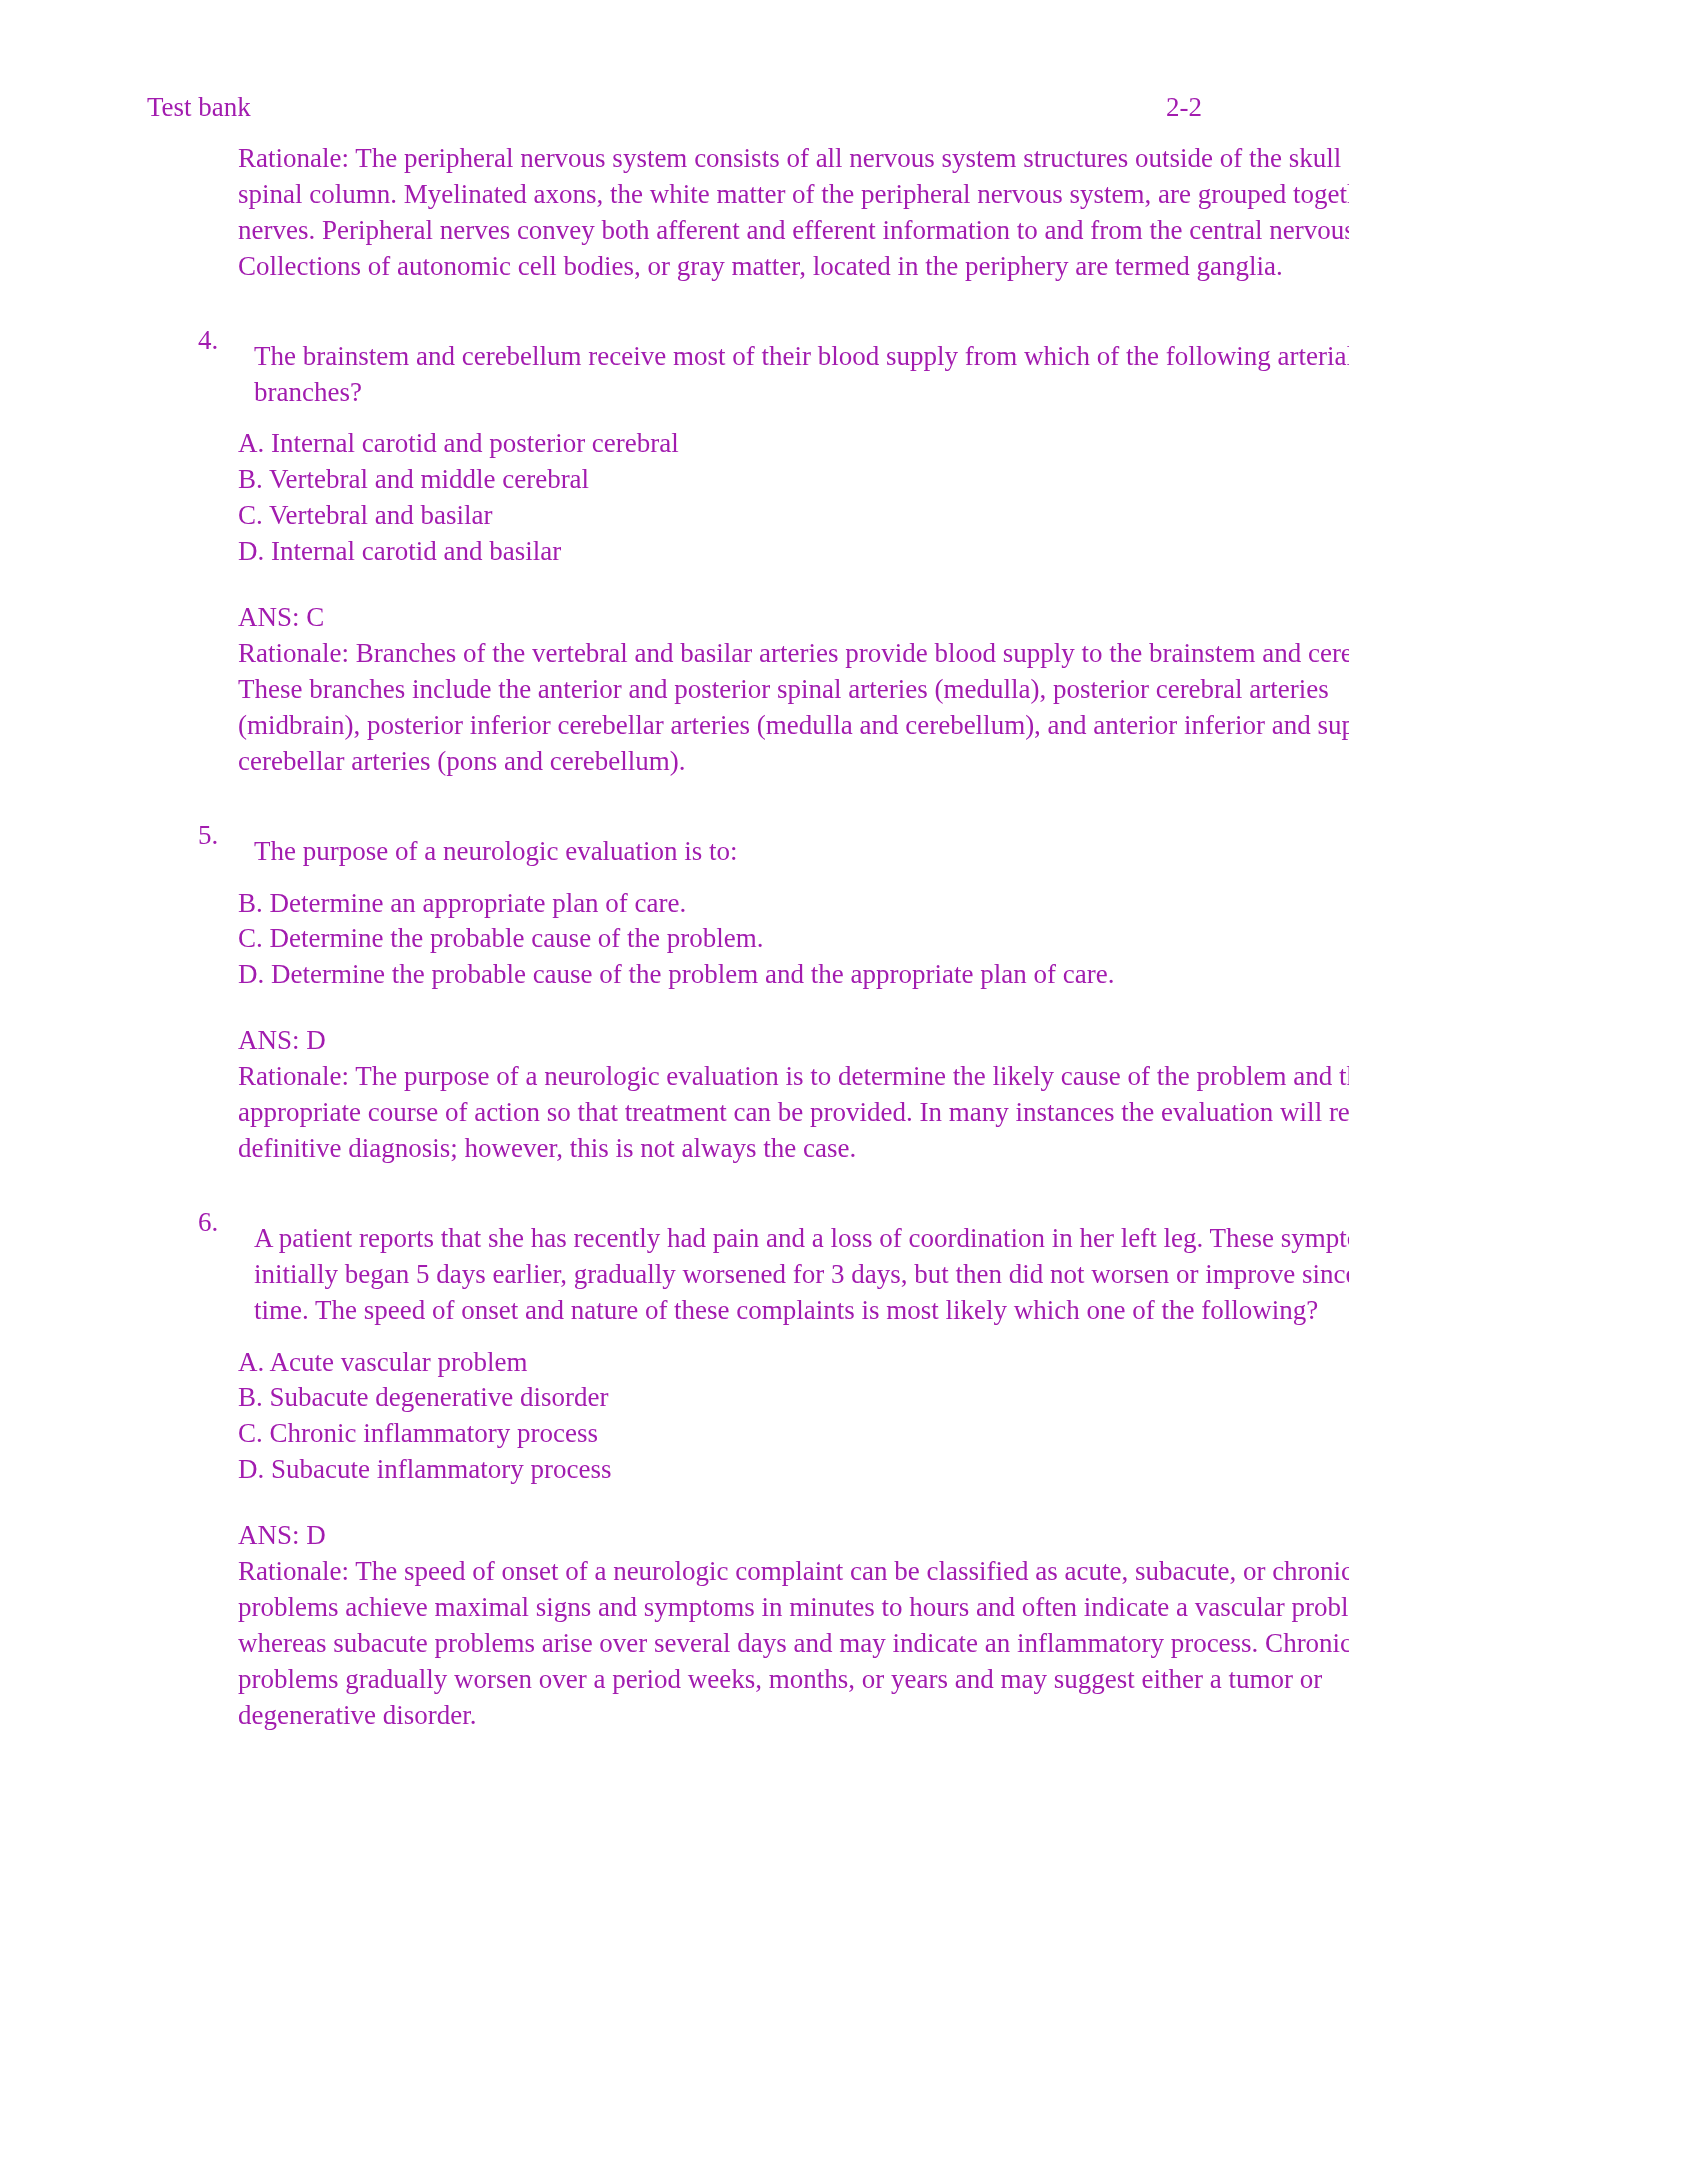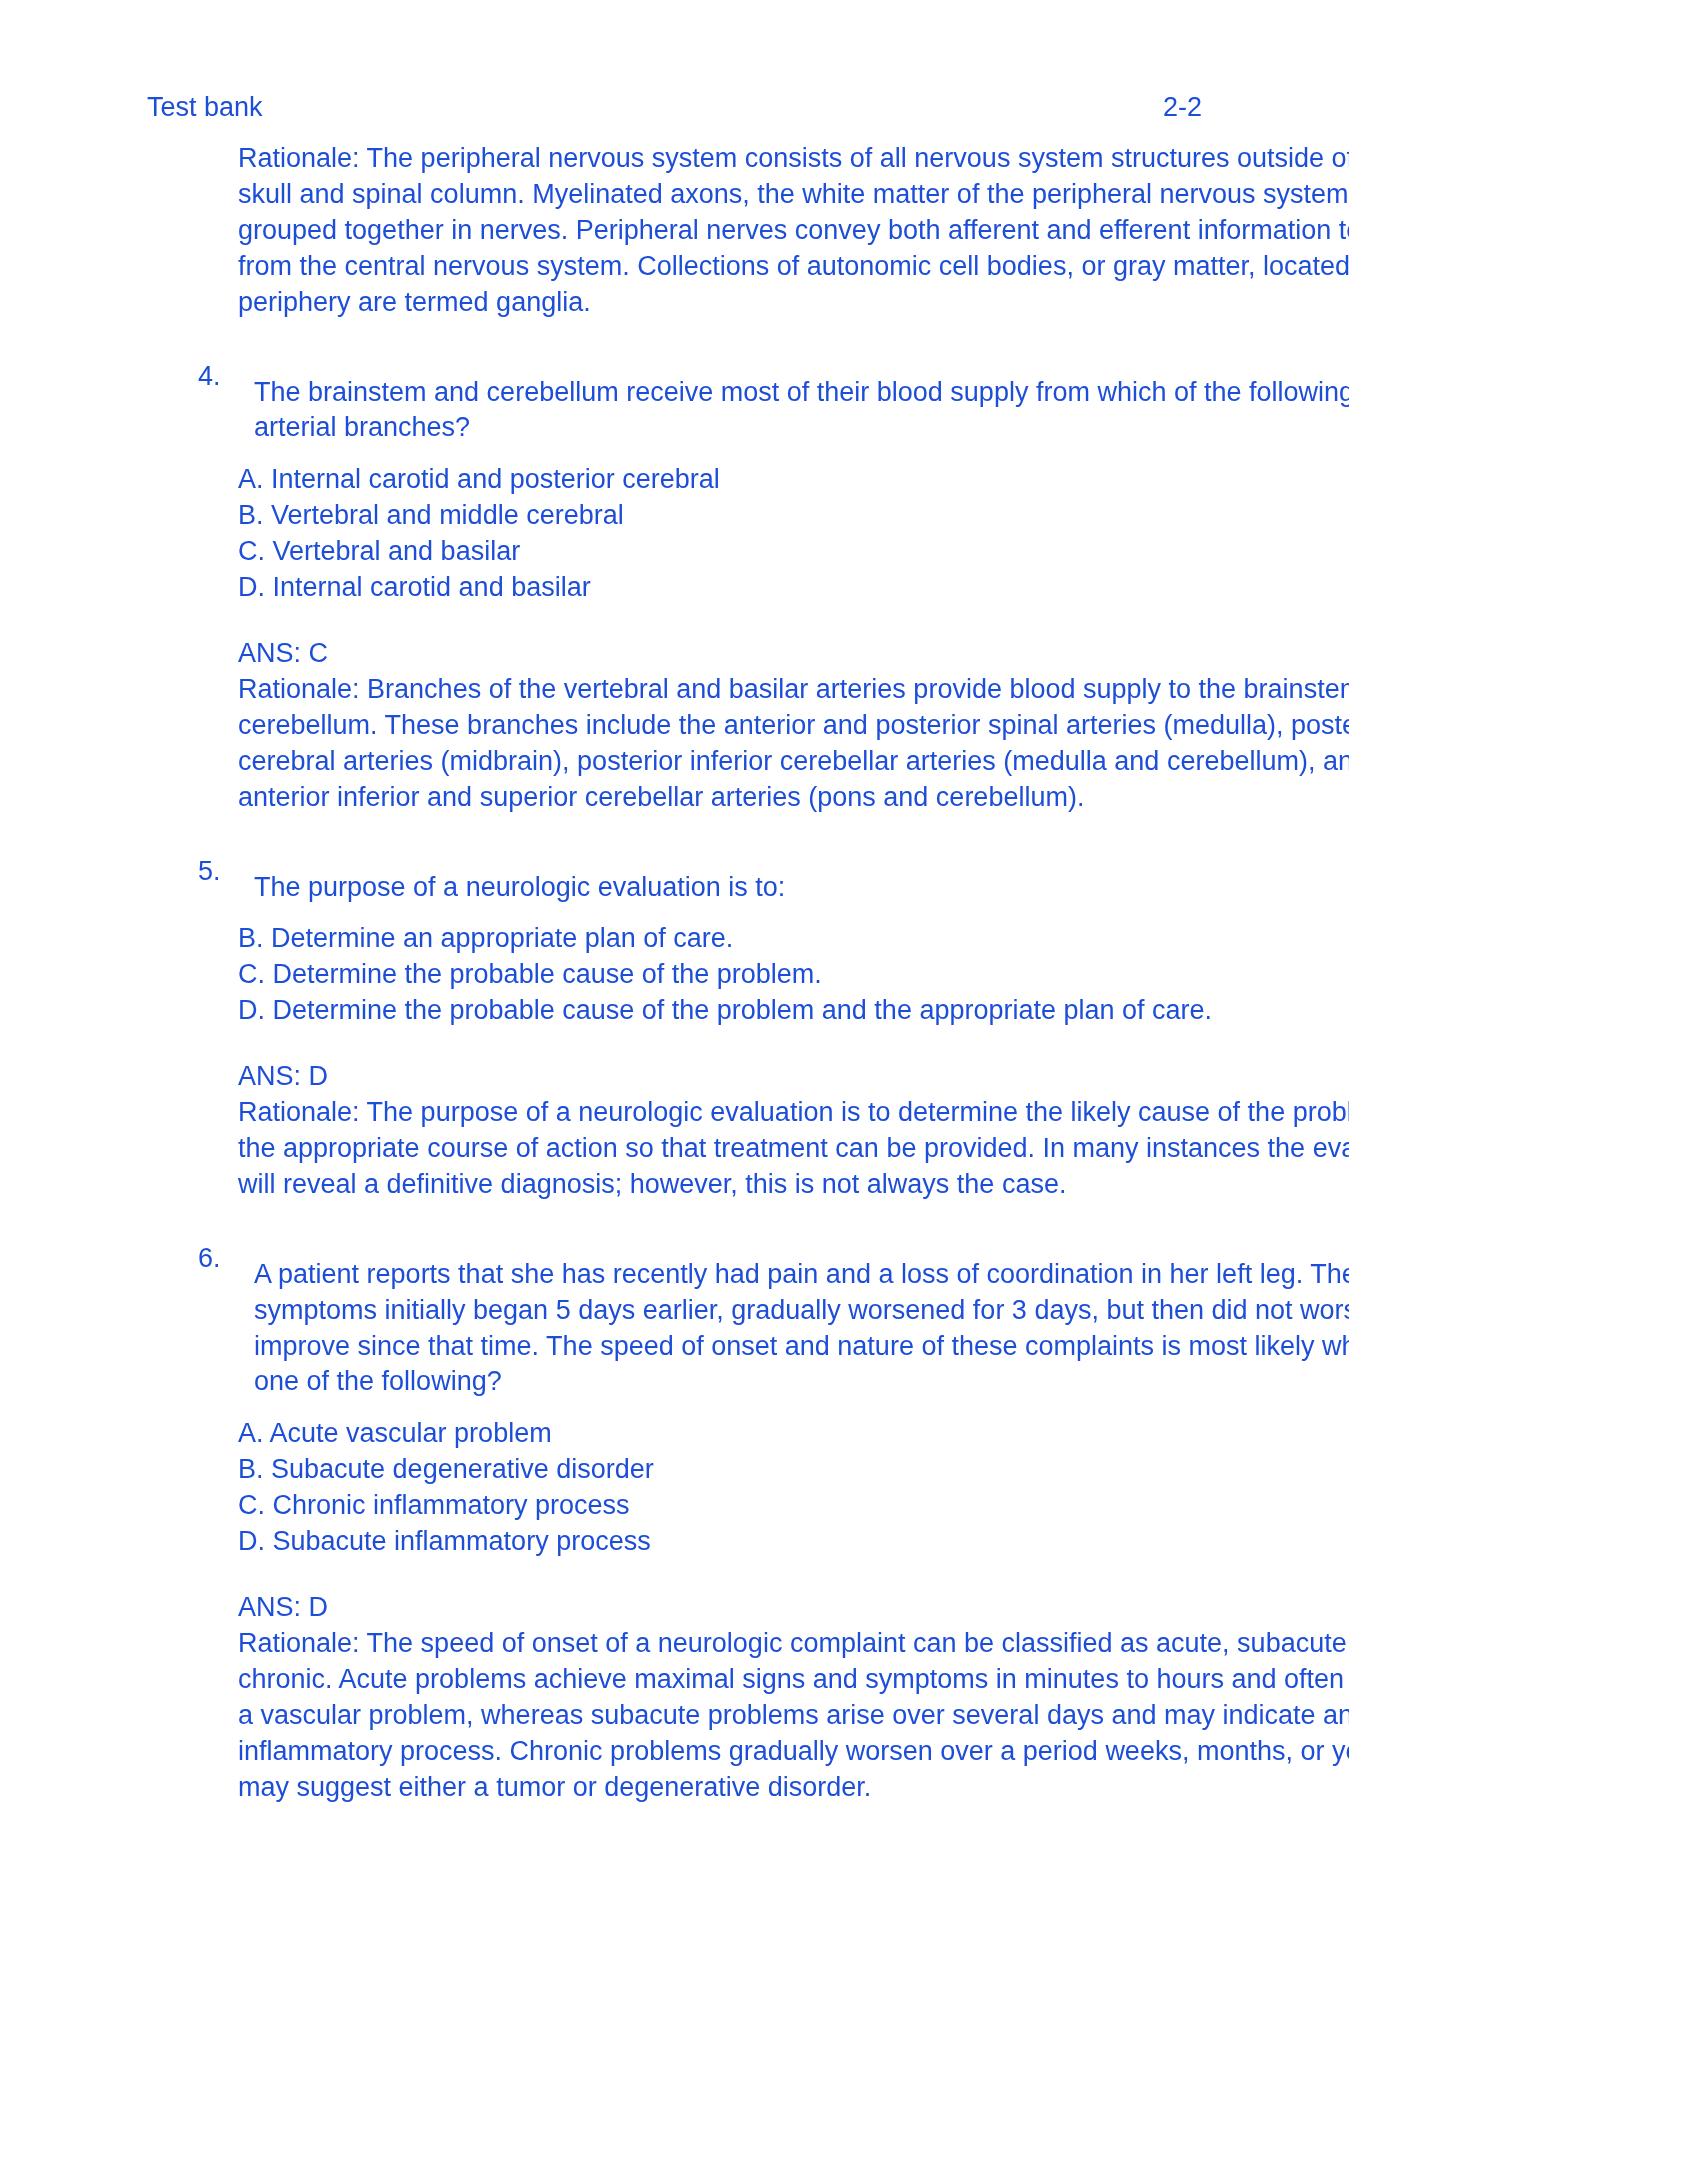--- a/index.html
+++ b/index.html
@@ -7,22 +7,22 @@
     margin: 0;
     padding: 0;
     background: #ffffff;
   }
 
   .page {
     position: relative;
     width: 1349px;
     height: 2178px;
     background: #ffffff;
-    font-family: Liberation Sans, sans-serif;
-    color: #1d4ed8;
+    font-family: Liberation Serif, serif;
+    color: #a21caf;
     box-sizing: border-box;
     overflow: hidden;
   }
 
   
   .running-head {
     position: absolute;
     top: 91px;
     left: 147px;
     right: 147px;

